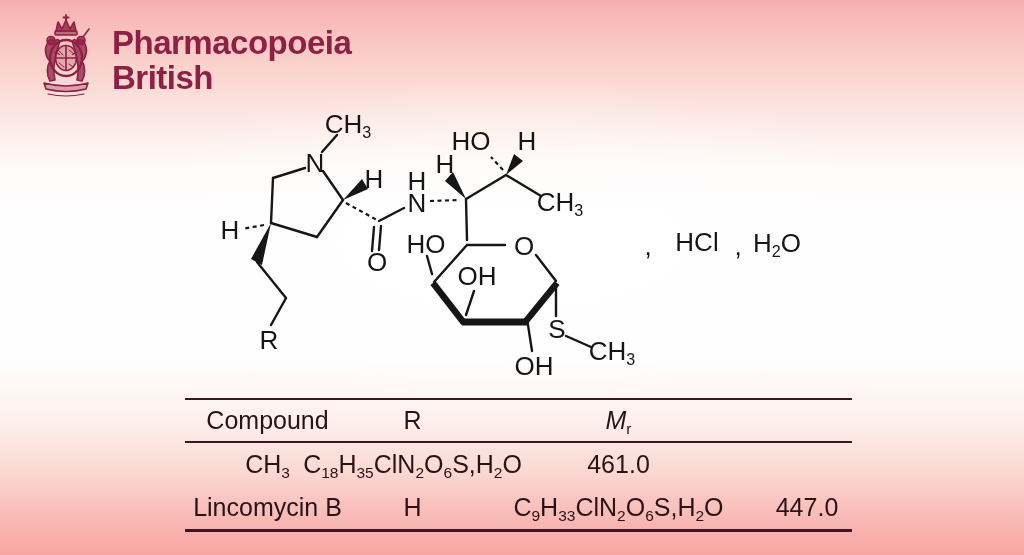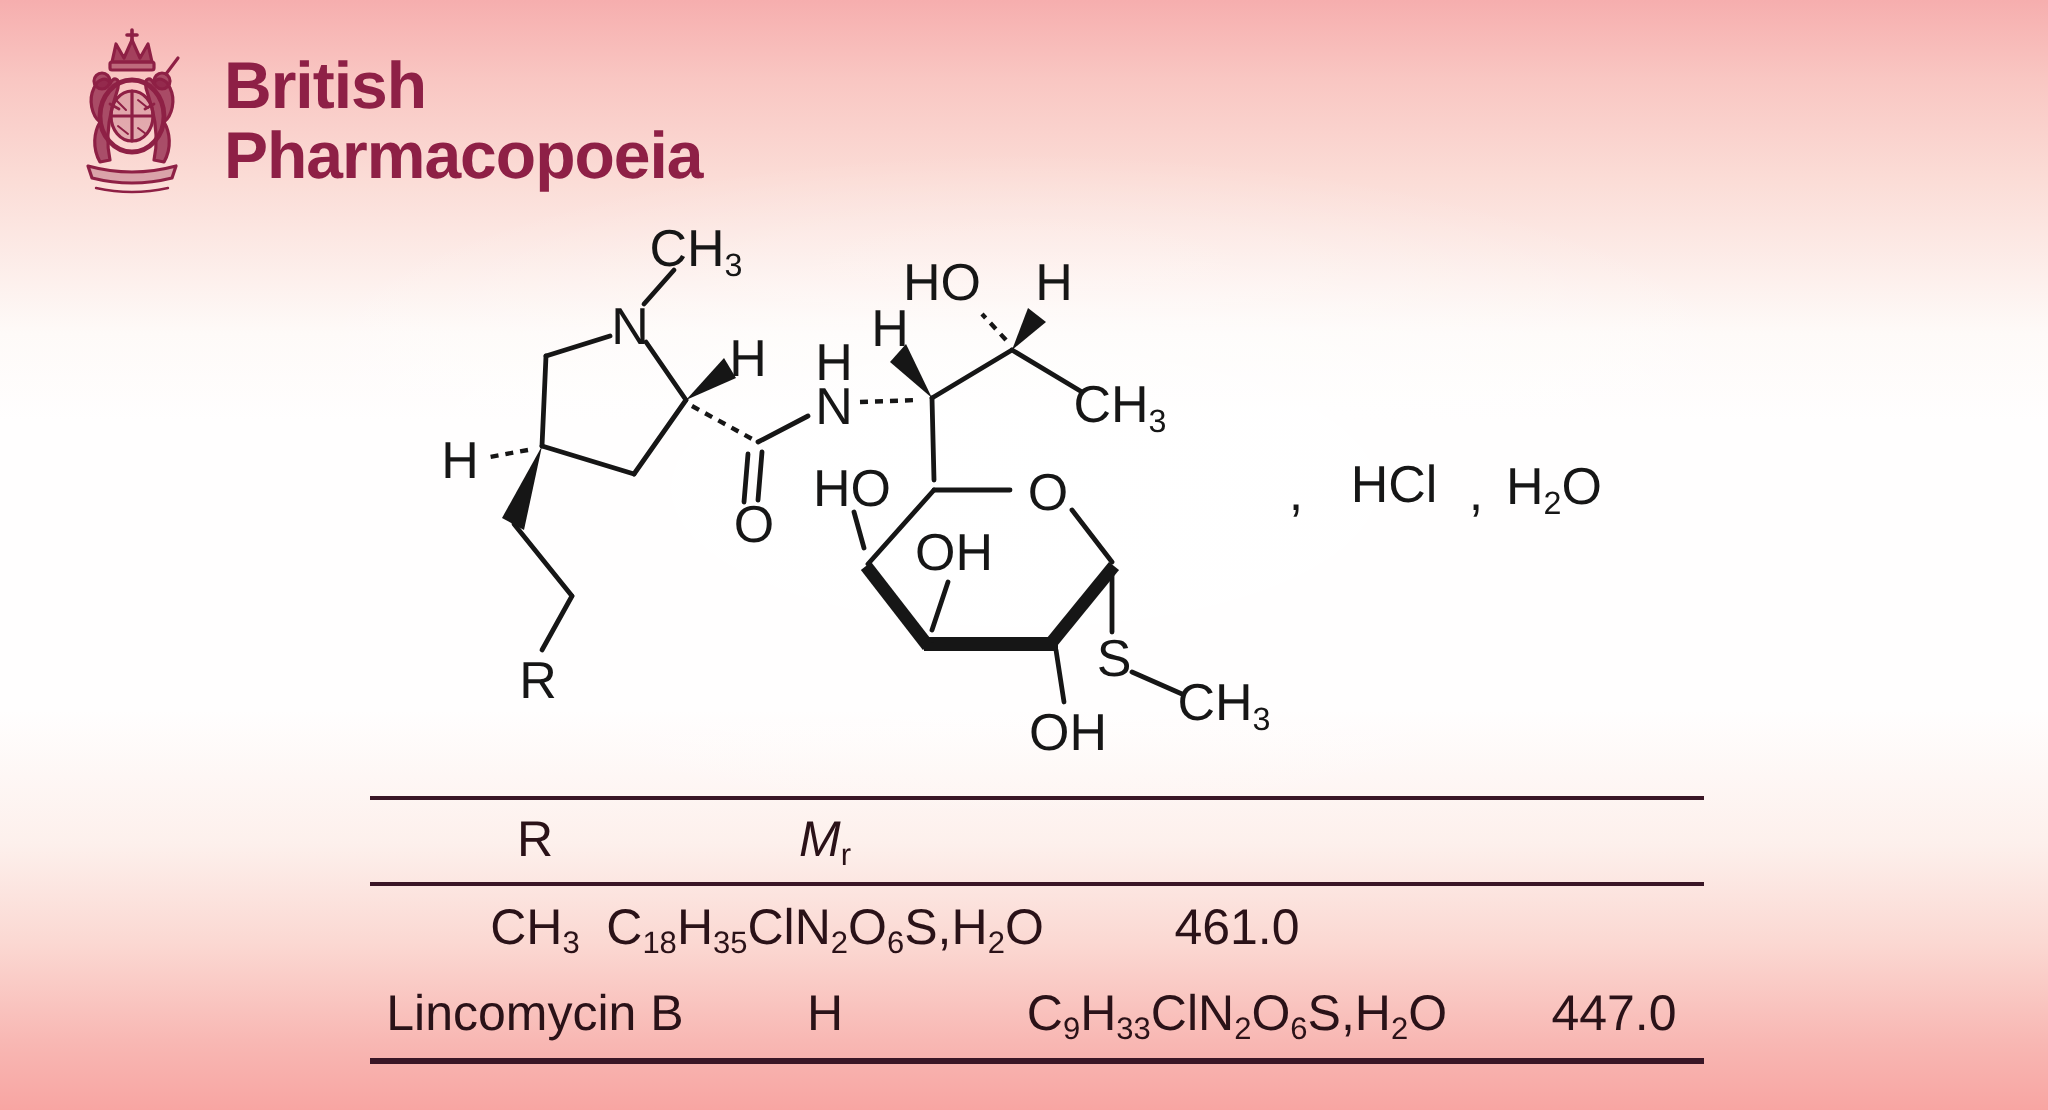--- a/index.html
+++ b/index.html
@@ -54,22 +54,22 @@
       <path d="M56 67 C60 60 59 52 56 47 C60 44 62 36 59 30 C57 25 52 24 51 28 C49 24 46 25 47 30 L50 40 C52 48 53 57 51 66 Z" fill="#8e2045" fill-opacity=".75"></path>
       <circle cx="55" cy="26.5" r="4" fill="#8e2045" fill-opacity=".75"></circle>
       <path d="M57 23 L63 15" stroke-width="1.6"></path>
       <path d="M51 38 L46.5 40.5" stroke-width="1.4"></path>
 
       <path d="M18 69 Q40 75 62 69 L60 75 Q40 80 20 75 Z" fill="#8e2045" fill-opacity=".3"></path>
       <path d="M22 80 Q40 84 58 80" stroke-width="1.2"></path>
     </g>
   </svg>
   <div class="brand">
+    <div>Pharmacopoeia</div>
     <div>British</div>
-    <div>Pharmacopoeia</div>
   </div>
 
   <svg class="bonds" width="1024" height="555" viewBox="0 0 1024 555">
     <g stroke="#161616" stroke-width="2.4" stroke-linecap="round" fill="none">
 
       <line x1="322" y1="152" x2="337" y2="135"></line>
       <line x1="305" y1="168" x2="273" y2="178"></line>
       <line x1="273" y1="178" x2="271" y2="223"></line>
       <line x1="271" y1="223" x2="317" y2="237"></line>
       <line x1="317" y1="237" x2="343" y2="200"></line>
@@ -136,20 +136,21 @@
   <div class="sl" style="left:534px;top:366px">OH</div>
   <div class="sl" style="left:557px;top:329px">S</div>
   <div class="sl" style="left:612px;top:351px">CH<sub>3</sub></div>
   <div class="sl" style="left:648px;top:246px">,</div>
   <div class="sl" style="left:697px;top:242px">HCl</div>
   <div class="sl" style="left:738px;top:246px">,</div>
   <div class="sl" style="left:777px;top:243px">H<sub>2</sub>O</div>
 
   <div class="cmp-table">
     <div class="t-row t-head">
+      <div class="t-cell">Compound</div>
       <div class="t-cell">R</div>
       <div class="t-cell"><span class="mi">M</span><sub>r</sub></div>
     </div>
     <div class="t-row">
       <div class="t-cell">CH<sub>3</sub></div>
       <div class="t-cell">C<sub>18</sub>H<sub>35</sub>ClN<sub>2</sub>O<sub>6</sub>S,H<sub>2</sub>O</div>
       <div class="t-cell">461.0</div>
     </div>
     <div class="t-row">
       <div class="t-cell">Lincomycin B</div>

